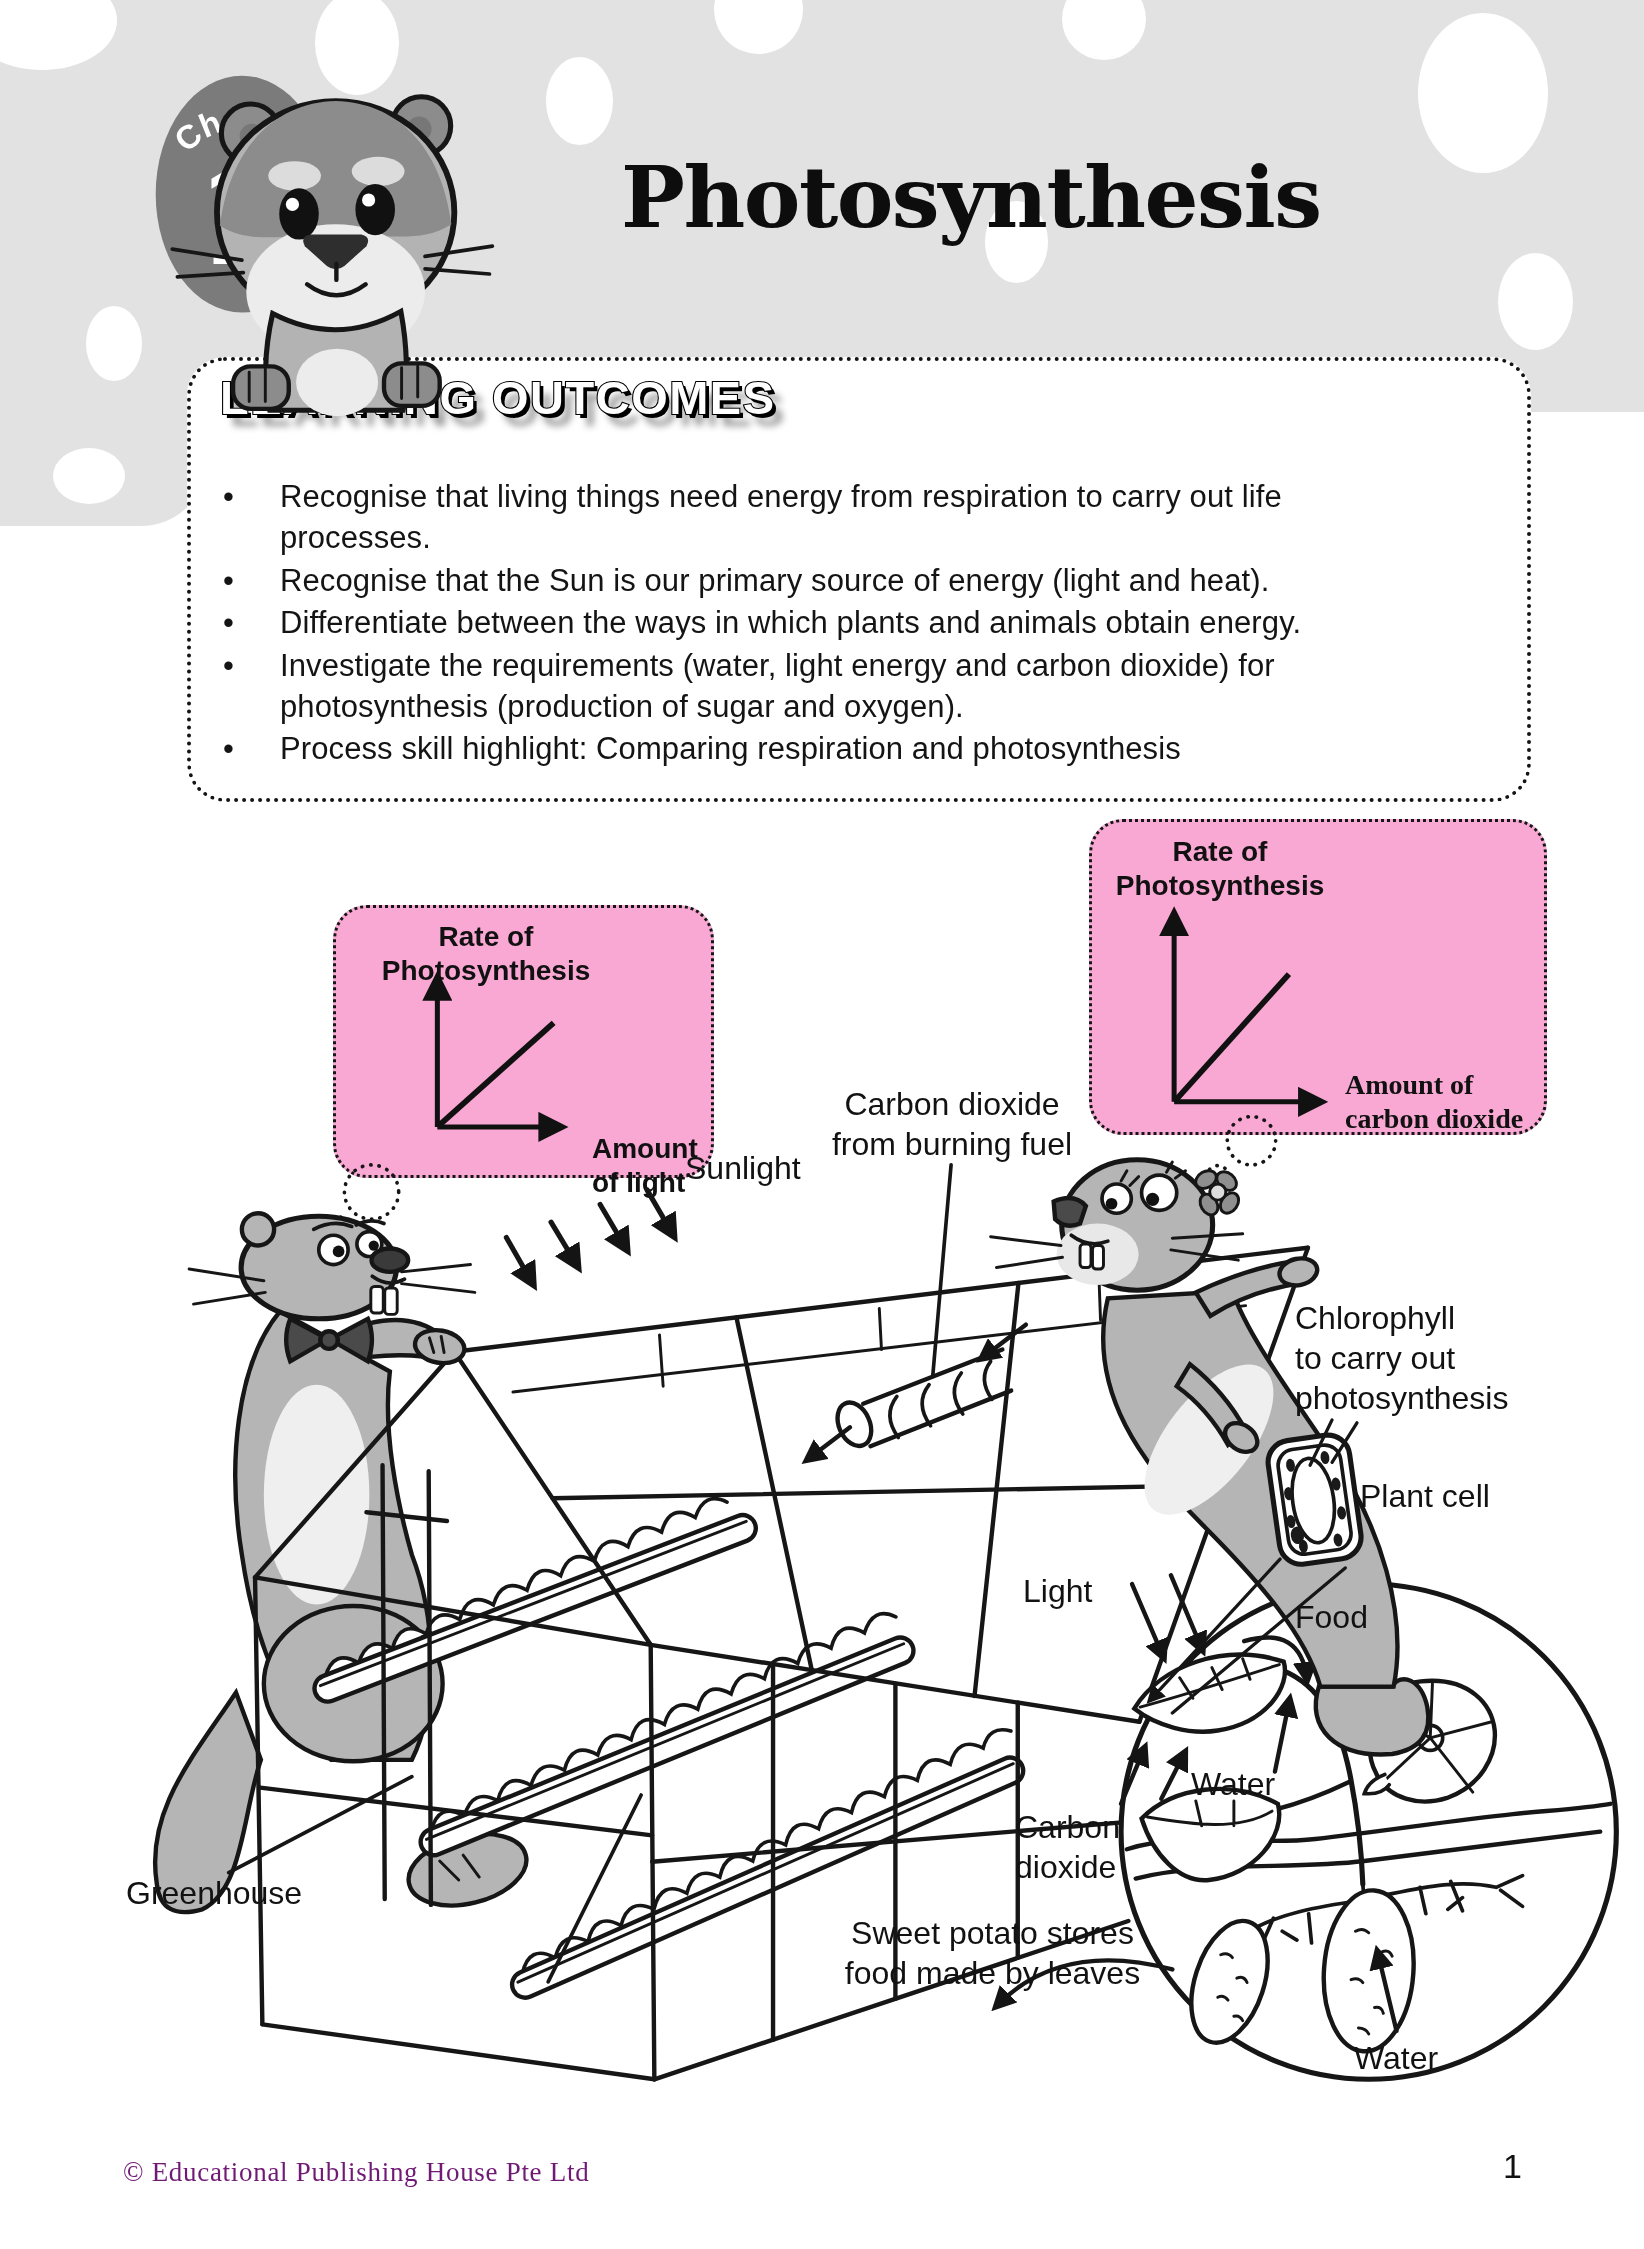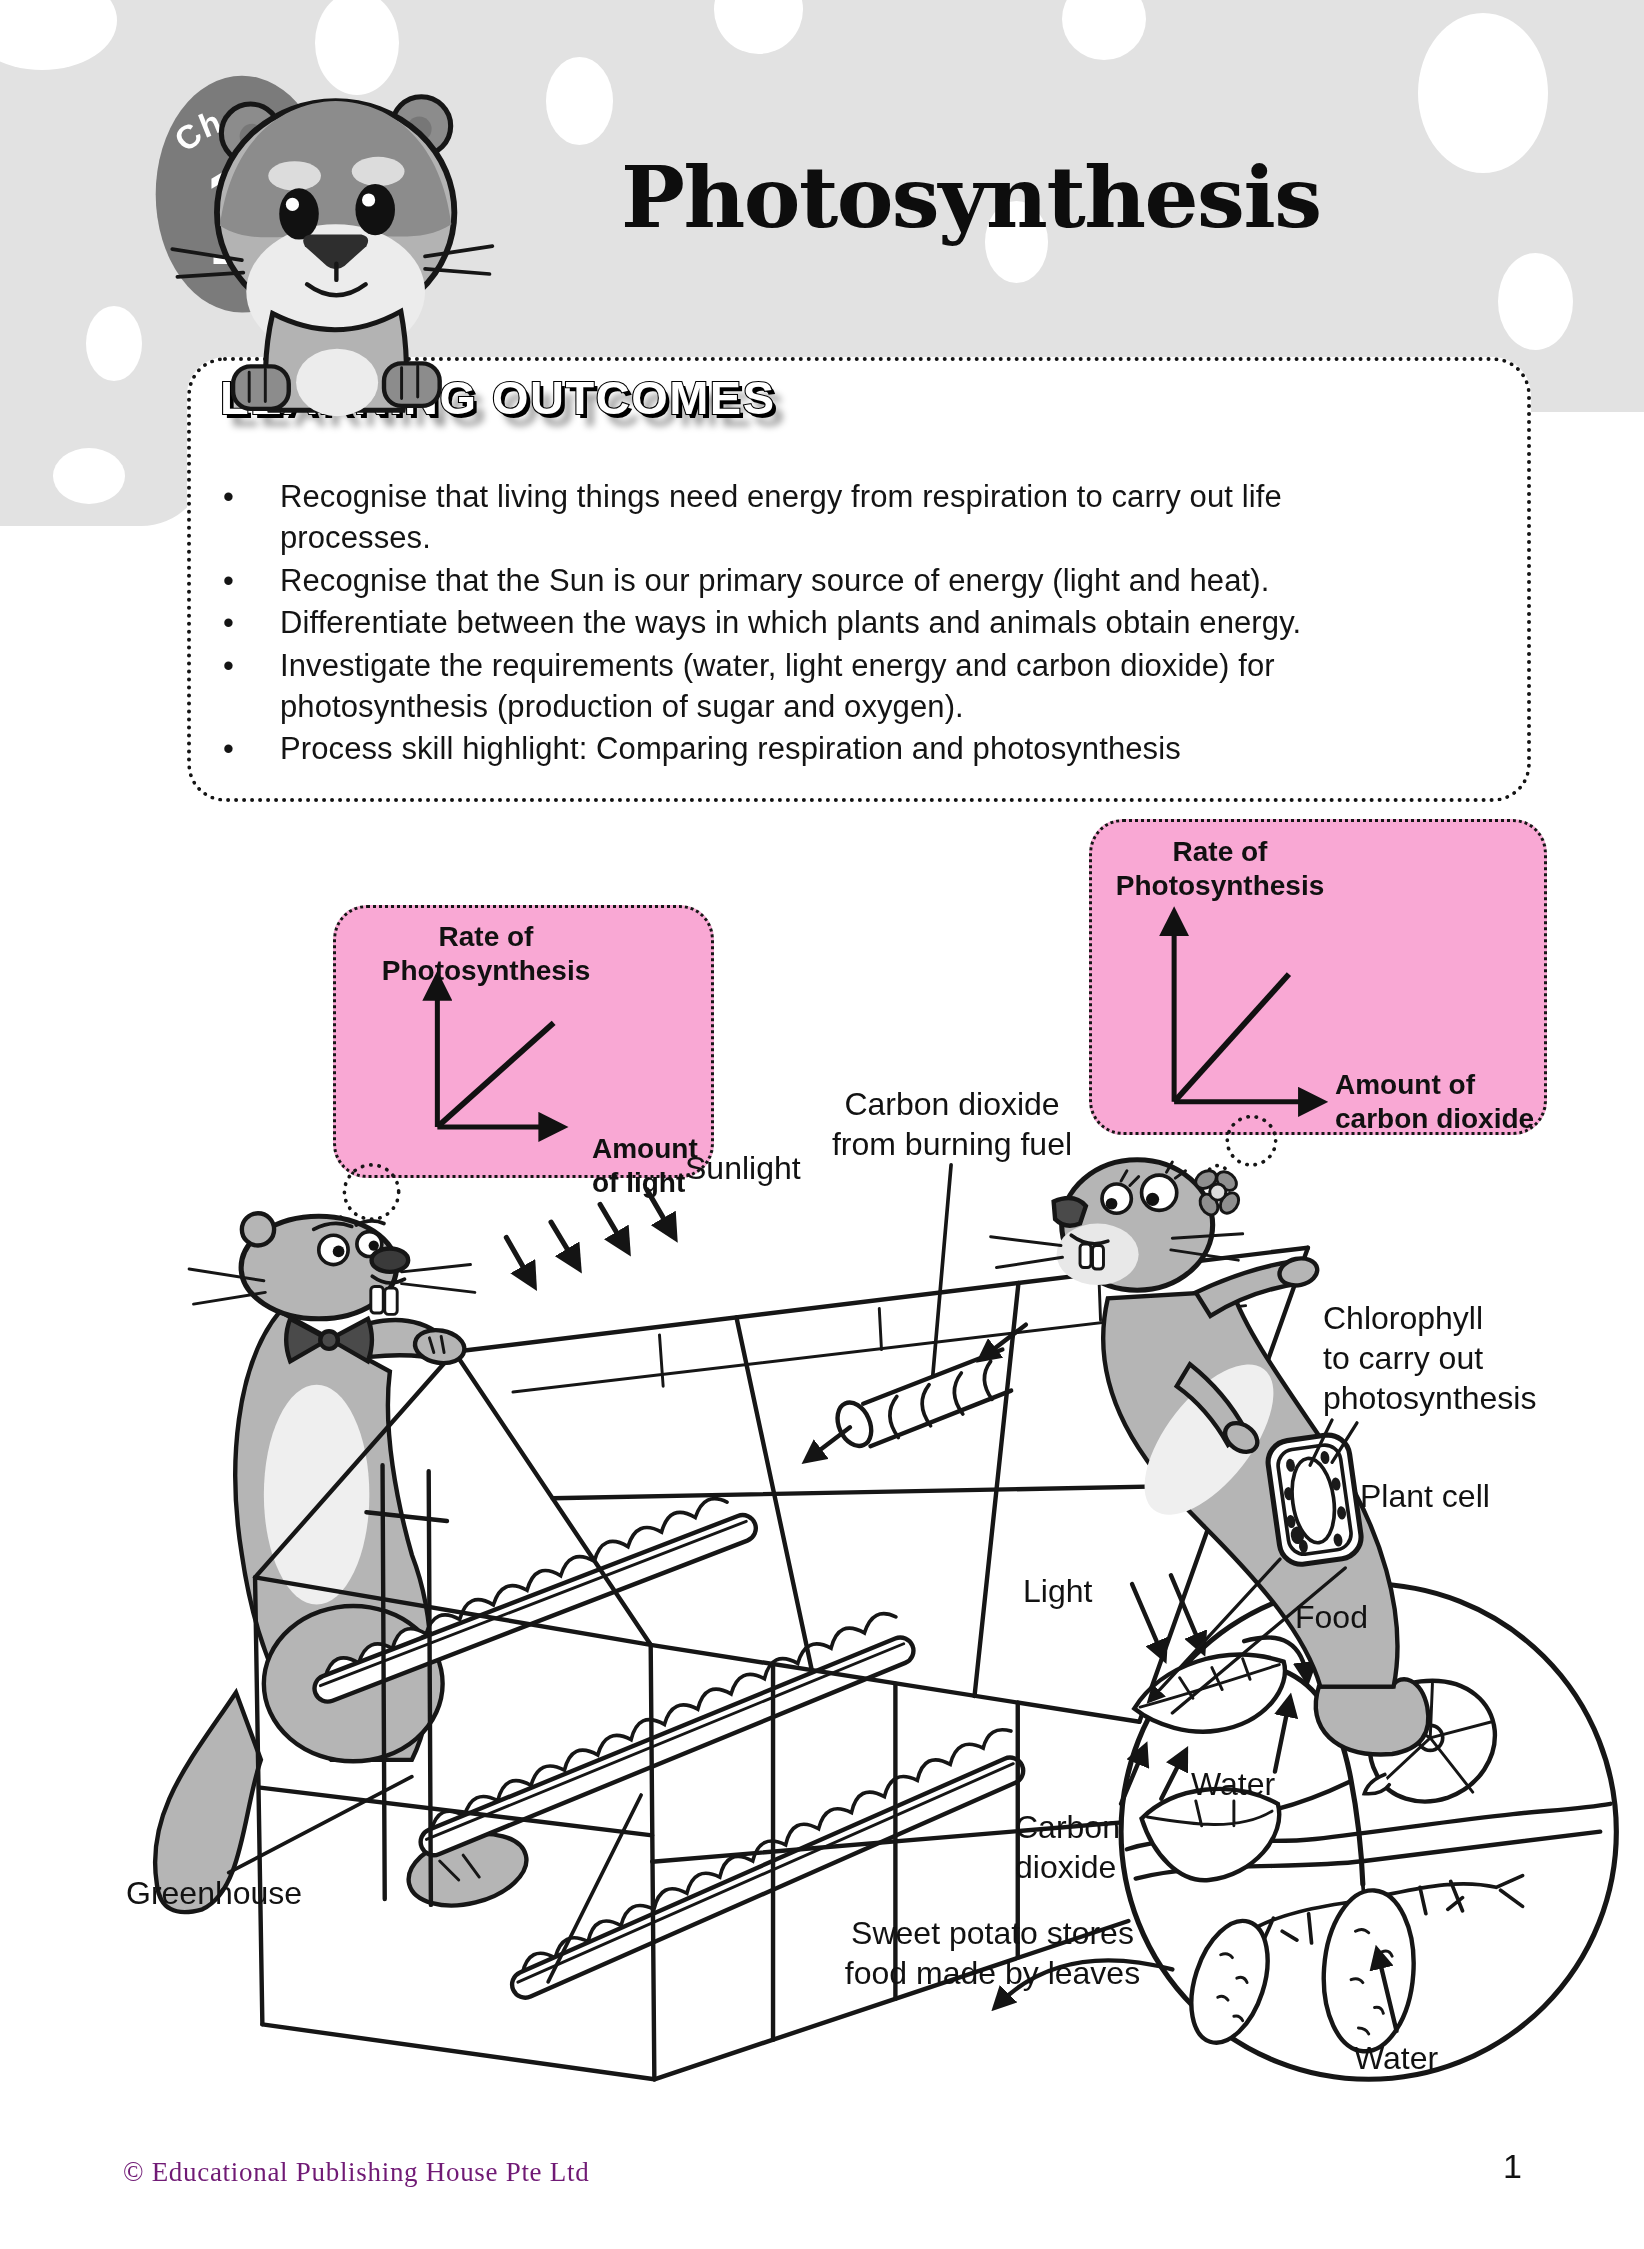--- a/index.html
+++ b/index.html
@@ -113,21 +113,21 @@
   </div>
 
   <div class="abs gbox gbox2">
     <div class="glabel gy" style="left:22px;top:13px;width:212px;">Rate of
 Photosynthesis</div>
     <svg class="gsvg" viewBox="0 0 625 432">
       <line x1="112" y1="390" x2="112" y2="132" stroke="#111" stroke-width="7" marker-end="url(#gah)"></line>
       <line x1="112" y1="390" x2="312" y2="390" stroke="#111" stroke-width="7" marker-end="url(#gah)"></line>
       <line x1="112" y1="390" x2="272" y2="212" stroke="#111" stroke-width="8"></line>
     </svg>
-    <div class="glabel" style="left:243px;top:246px;">Amount of
+    <div class="glabel" style="left:253px;top:246px;font-family:Liberation Serif, serif;">Amount of
 carbon dioxide</div>
   </div>
 
   <svg class="abs illustration" viewBox="0 0 2245 3071">
     <defs>
       <marker id="ah" viewBox="0 0 10 10" refX="7" refY="5" markerWidth="5.6" markerHeight="5.6" orient="auto">
         <path d="M0,0 L10,5 L0,10 z" fill="#141414"></path>
       </marker>
     </defs>
     <g stroke="#161616" fill="none" stroke-linecap="round">
@@ -354,21 +354,21 @@
         <line x1="1852" y1="1942" x2="1818" y2="1996"></line>
         <line x1="1747" y1="2128" x2="1570" y2="2320" marker-end="url(#ah)"></line>
         <line x1="1836" y1="2140" x2="1600" y2="2338"></line>
       </g>
     </g>
   </svg>
 
   <div class="abs dlabel" style="left:685px;top:1148px;">Sunlight</div>
   <div class="abs dlabel center" style="left:780px;top:1084px;width:344px;">Carbon dioxide
 from burning fuel</div>
-  <div class="abs dlabel" style="left:1295px;top:1298px;margin-left:28px;">Chlorophyll
+  <div class="abs dlabel" style="left:1295px;top:1298px;">Chlorophyll
 to carry out
 photosynthesis</div>
   <div class="abs dlabel" style="left:1360px;top:1476px;">Plant cell</div>
   <div class="abs dlabel" style="left:1023px;top:1571px;">Light</div>
   <div class="abs dlabel" style="left:1295px;top:1597px;">Food</div>
   <div class="abs dlabel" style="left:1191px;top:1764px;">Water</div>
   <div class="abs dlabel" style="left:1015px;top:1807px;">Carbon
 dioxide</div>
   <div class="abs dlabel" style="left:126px;top:1873px;">Greenhouse</div>
   <div class="abs dlabel center" style="left:826px;top:1913px;width:333px;">Sweet potato stores

